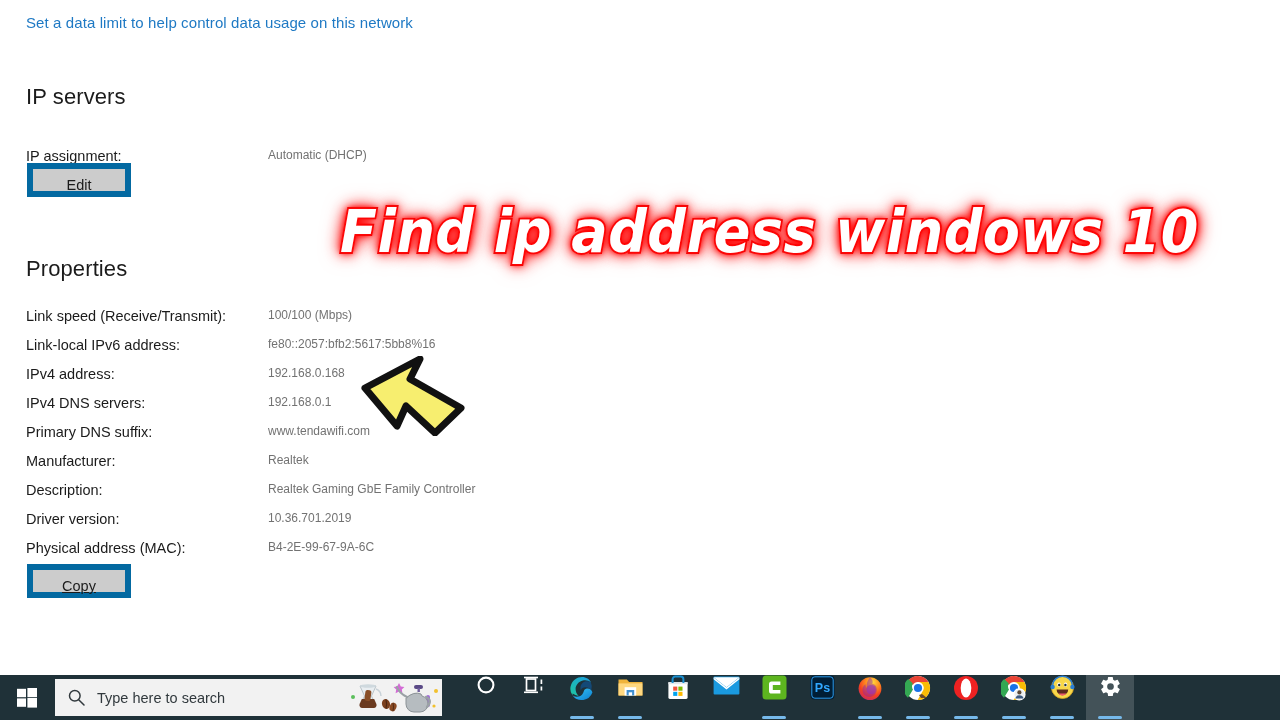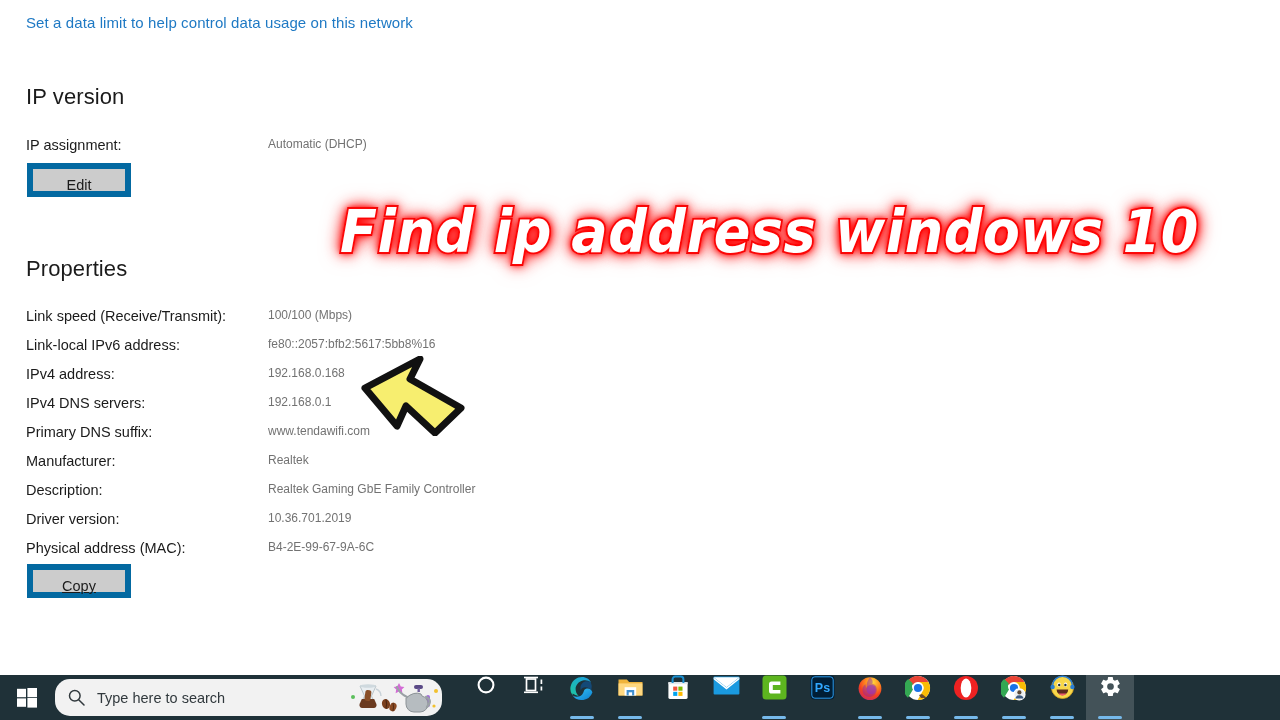--- a/index.html
+++ b/index.html
@@ -147,21 +147,20 @@
   #search-box {
     position: relative;
     width: 387px;
     height: 37px;
     margin-left: 1px;
     background: #f2f2f2;
     display: flex;
     align-items: center;
     cursor: text;
     overflow: hidden;
-    border-radius: 15px;
   }
   #search-icon-wrap {
     width: 42px;
     display: flex;
     align-items: center;
     justify-content: center;
     flex: 0 0 42px;
   }
   #search-placeholder {
     font-size: 14.5px;
@@ -201,23 +200,23 @@
 </style>
 </head>
 <body>
 
 <div id="screen">
 
   <div id="content">
 
     <a class="data-limit-link">Set a data limit to help control data usage on this network</a>
 
-    <div class="section-heading" id="ip-settings-heading">IP version</div>
-
-    <div class="row" style="top:137px;">
+    <div class="section-heading" id="ip-settings-heading">IP servers</div>
+
+    <div class="row" style="top:148px;">
       <span class="lbl">IP assignment:</span>
       <span class="val">Automatic (DHCP)</span>
     </div>
 
     <button class="win-button" id="edit-button">Edit</button>
 
     <div class="section-heading" id="properties-heading">Properties</div>
 
     <div class="row" style="top:308px;">
       <span class="lbl">Link speed (Receive/Transmit):</span>

